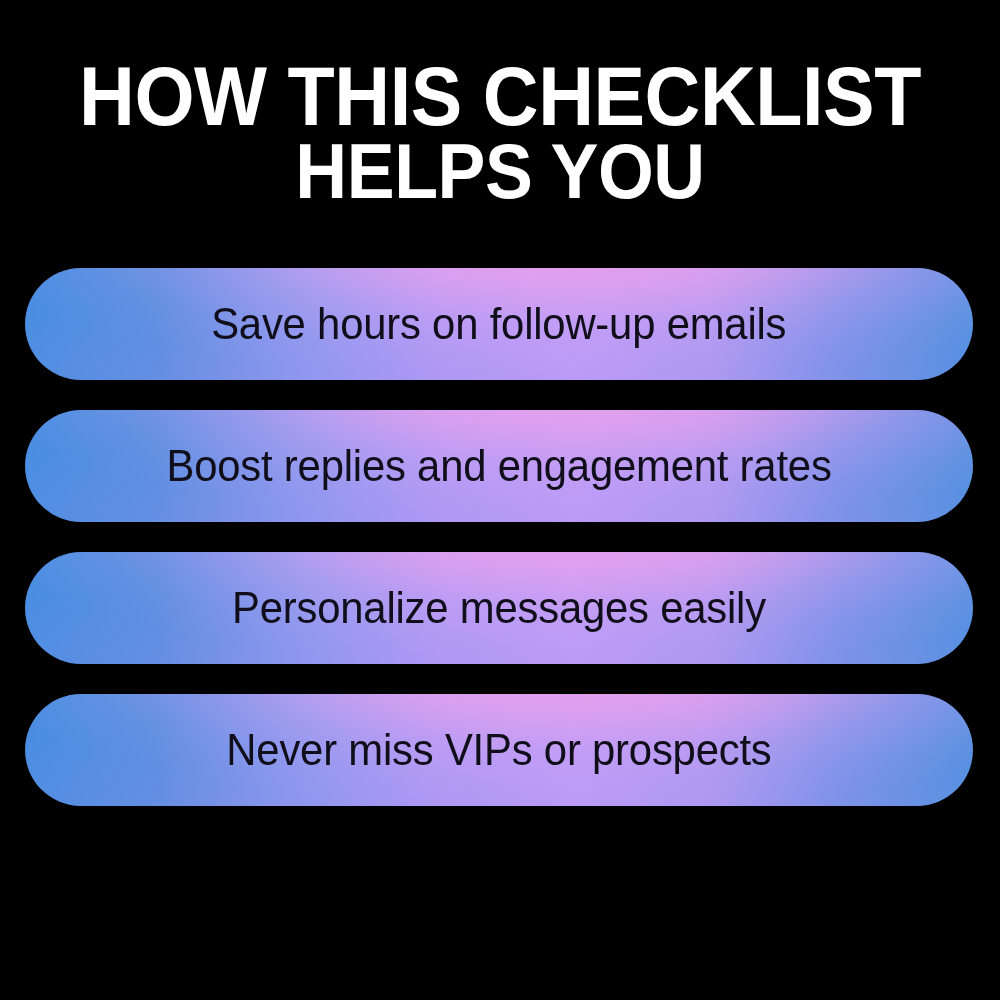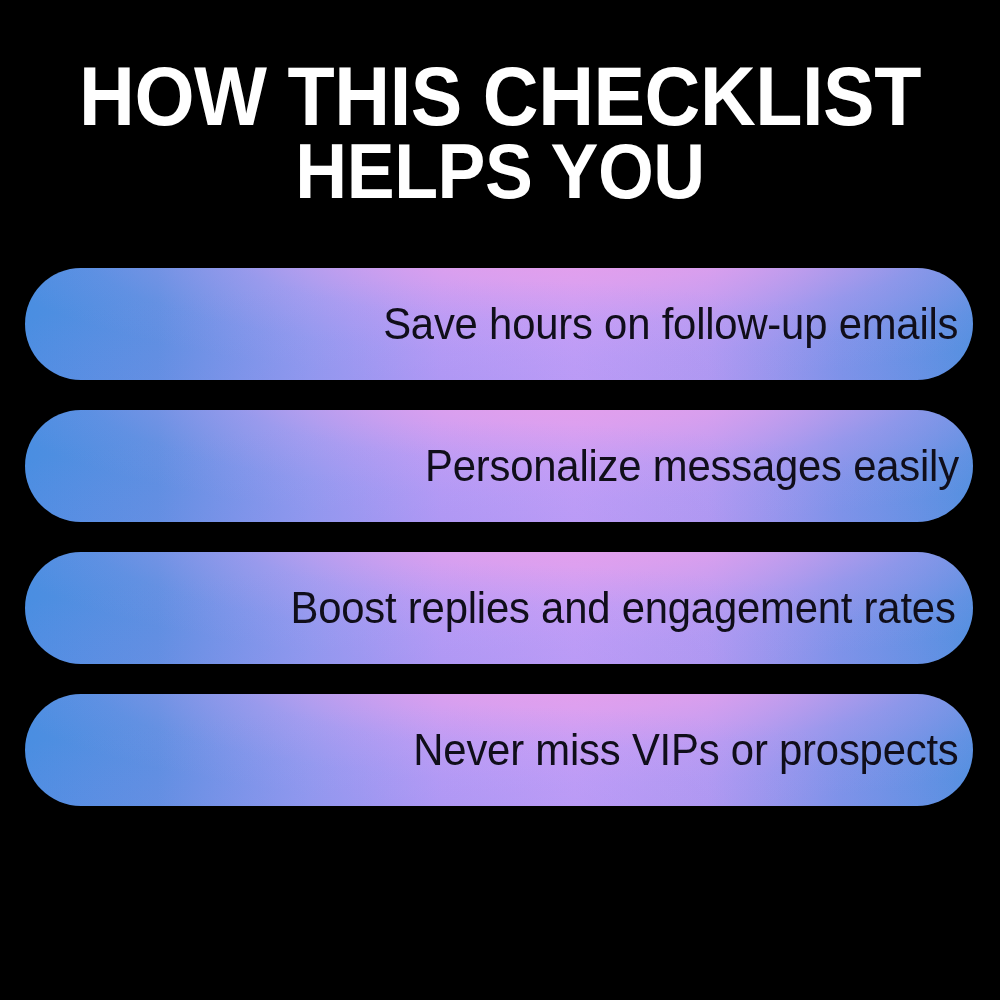--- a/index.html
+++ b/index.html
@@ -59,21 +59,21 @@
     flex-direction: column;
     gap: 30px;
   }
 
   .pill {
     position: relative;
     height: 112px;
     border-radius: 56px;
     display: flex;
     align-items: center;
-    justify-content: flex-end;
+    justify-content: center;
     overflow: hidden;
     isolation: isolate;
     
     background:
       linear-gradient(90deg,
         #4a8ee1 0%,
         #5a8fe0 14%,
         #8f9bee 30%,
         #bb9df6 44%,
         #c8a0f8 58%,
@@ -137,25 +137,25 @@
     <span class="title-line title-line-2">HELPS YOU</span>
   </div>
 
   <div class="pill-list">
 
     <div class="pill">
       <span class="pill-label">Save hours on follow-up emails</span>
     </div>
 
     <div class="pill">
-      <span class="pill-label">Personalize messages easily</span>
+      <span class="pill-label">Boost replies and engagement rates</span>
     </div>
 
     <div class="pill">
-      <span class="pill-label">Boost replies and engagement rates</span>
+      <span class="pill-label">Personalize messages easily</span>
     </div>
 
 
     <div class="pill">
       <span class="pill-label">Never miss VIPs or prospects</span>
     </div>
 
   </div>
 
 </div>

